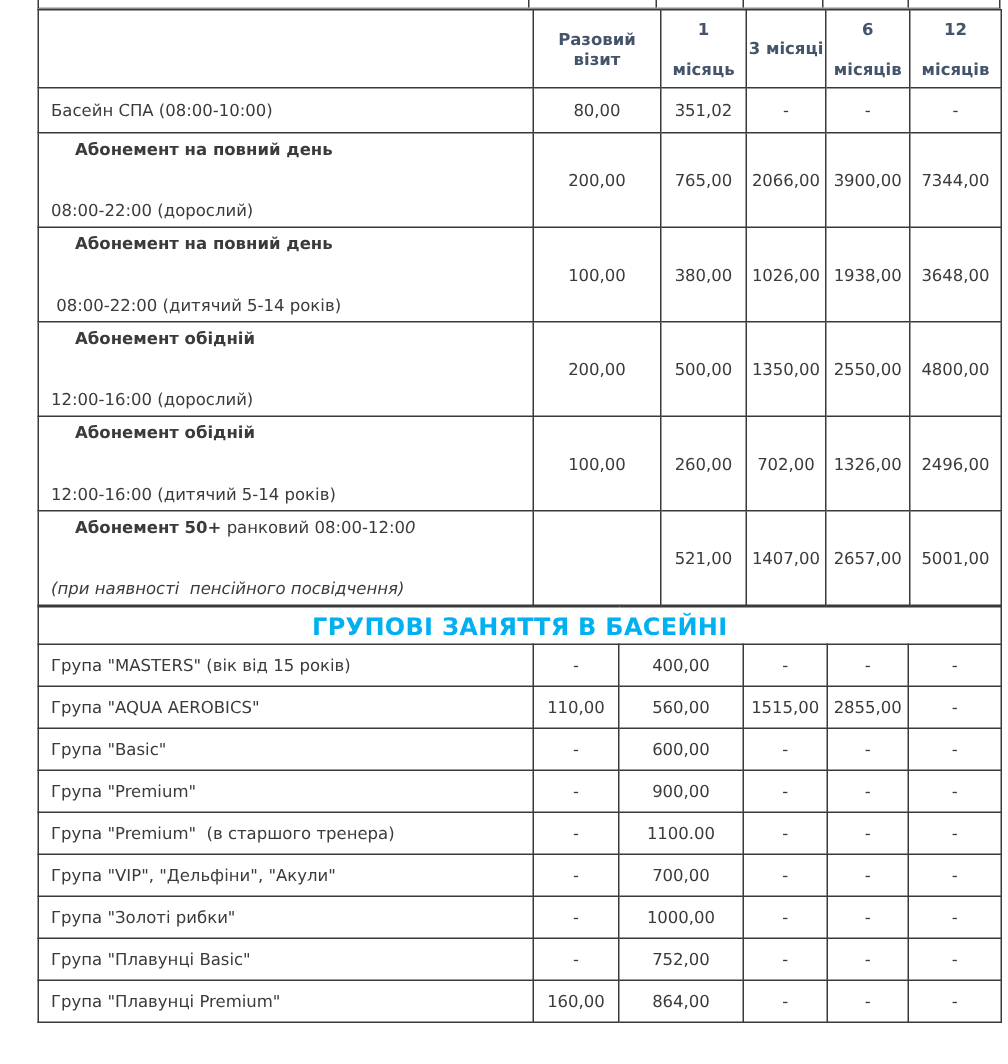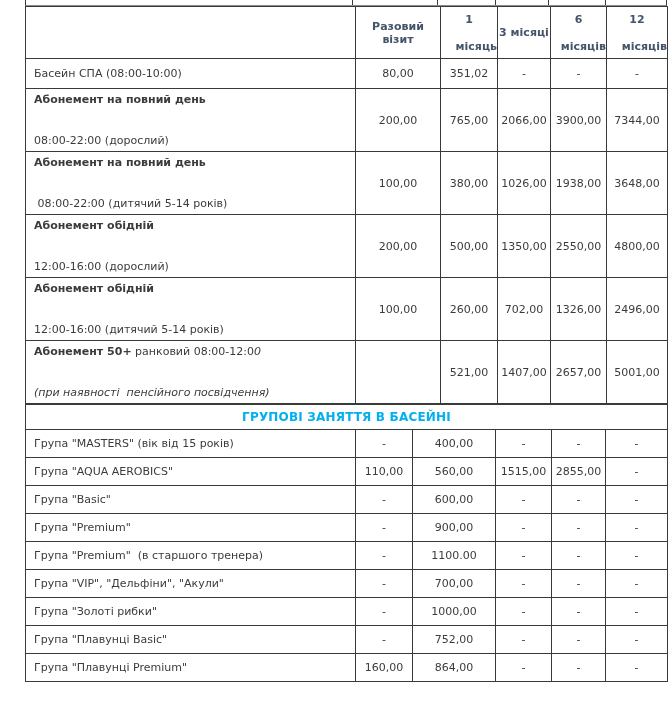--- a/index.html
+++ b/index.html
@@ -13,26 +13,26 @@
   .sliver{display:flex;height:5px;border-left:1px solid #3a3a3a;border-right:1px solid #3a3a3a;border-bottom:1px solid #8a8a8a;}
   .sliver > div{border-right:1px solid #3a3a3a;height:100%;}
   .sliver > div:last-child{border-right:none;}
   table{border-collapse:collapse;table-layout:fixed;width:642px;margin:0;}
   td,th{border:1px solid #3a3a3a;vertical-align:middle;padding:0;overflow:hidden;}
   th{font-weight:bold;color:#44546a;}
   .label-cell{text-align:left;padding:4px 8px;}
   .num-cell{text-align:center;}
   .line{white-space:pre-wrap;font-size:11px;line-height:13px;}
   .label-cell .line + .line{margin-top:28px;}
-  .num-cell .line + .line{margin-top:14px;text-align:right;}
+  .num-cell .line + .line{margin-top:14px;}
   th .line + .line{margin-top:9px;}
-  .b{font-weight:bold;}
+  .b{font-weight:bold;margin-left:16px;}
   .i{font-style:italic;}
   .section-title-cell{text-align:center;}
-  .section-title-cell .line{font-size:12px;font-weight:bold;color:#00b0f0;letter-spacing:.2px;}
+  .section-title-cell .line{font-size:16px;font-weight:bold;color:#00b0f0;letter-spacing:.2px;}
 </style>
 </head>
 <body>
 
 <div class="doc">
 
   <div class="sliver">
     <div style="width:330px"></div>
     <div style="width:85px"></div>
     <div style="width:57px"></div>

